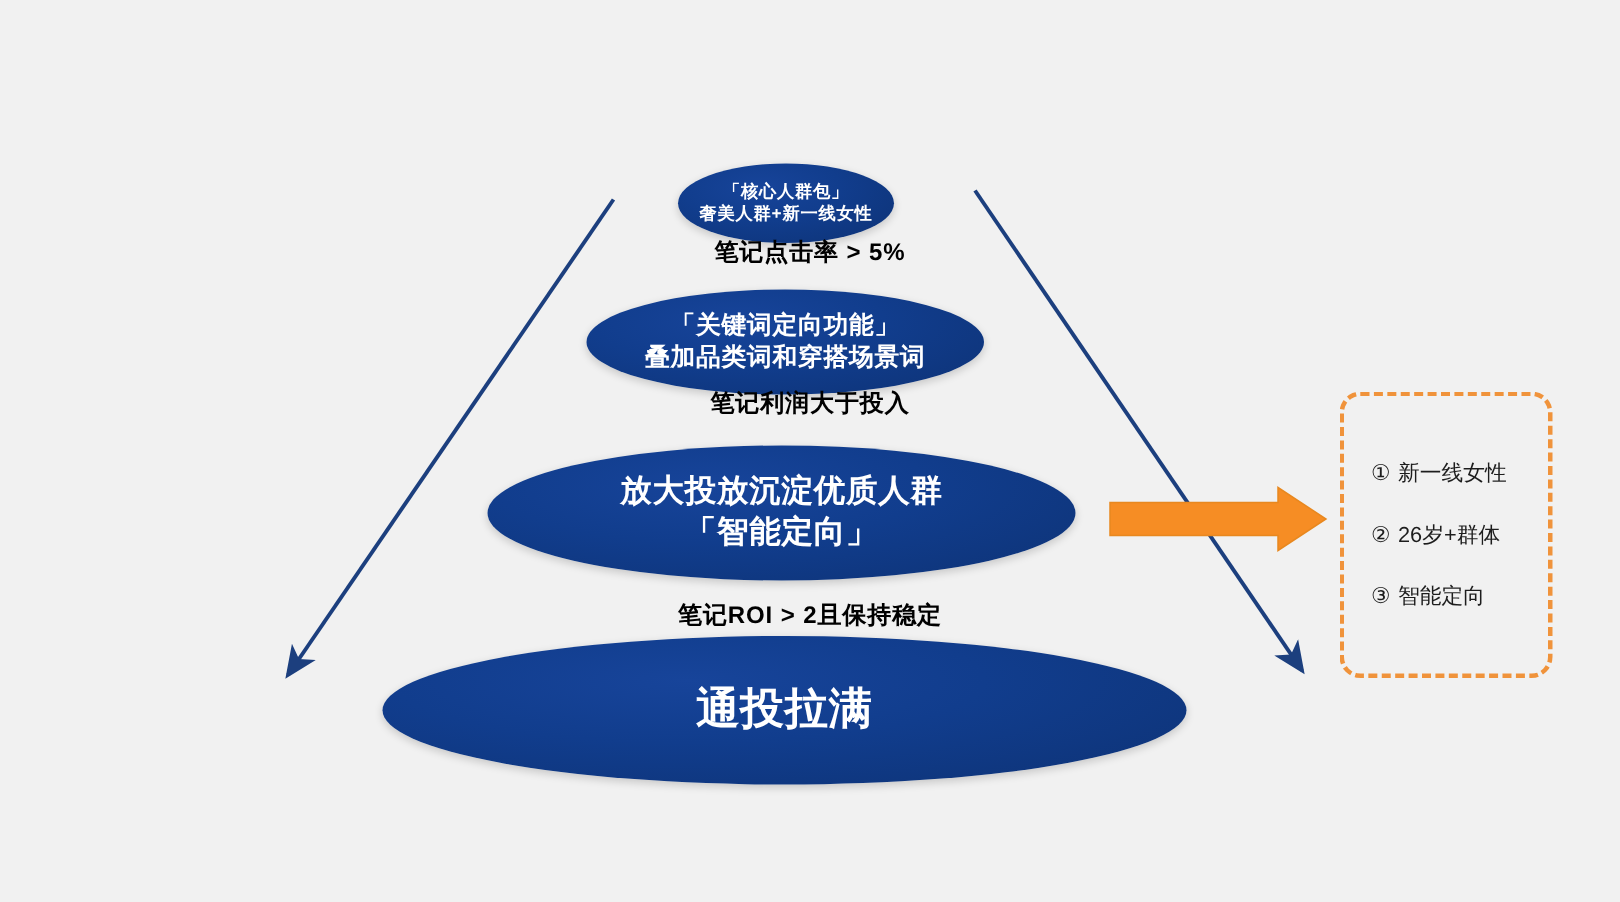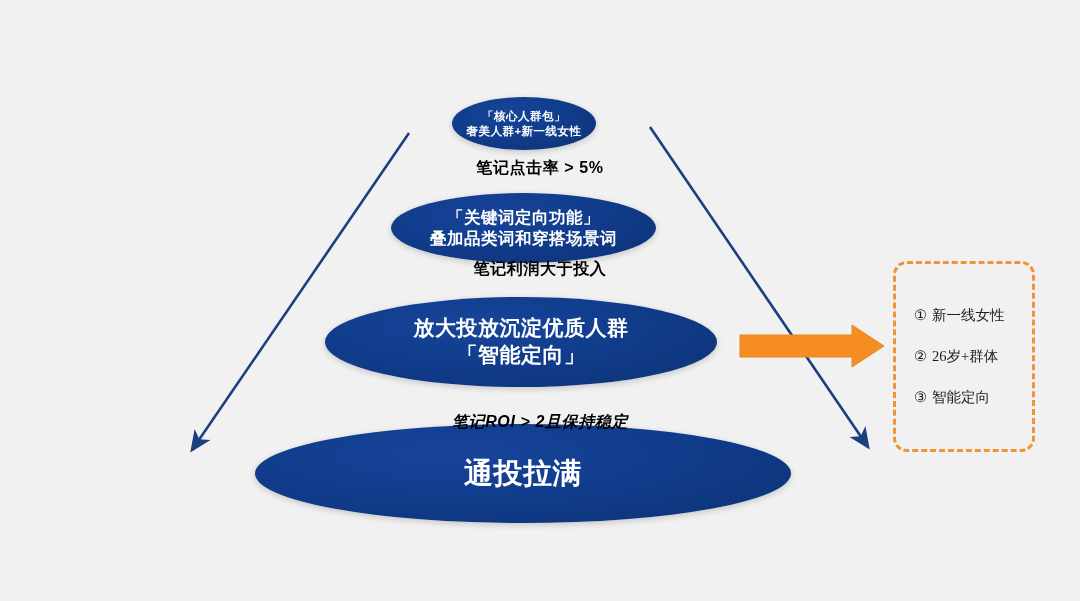--- a/index.html
+++ b/index.html
@@ -42,21 +42,21 @@
     letter-spacing: 0.5px;
   }
   .ellipse .line {
     display: block;
     white-space: nowrap;
   }
 
   
   #ell-core {
     left: 452px;
-    top: 97px;
+    top: 109px;
     width: 144px;
     height: 53px;
     font-size: 11.5px;
   }
   
   #ell-keyword {
     left: 391px;
     top: 193px;
     width: 265px;
     height: 70px;
@@ -84,21 +84,21 @@
     width: 100%;
     text-align: center;
     color: #000000;
     font-weight: bold;
     font-size: 16px;
     letter-spacing: 0.6px;
     white-space: nowrap;
   }
   #gate-1 { left: 0; top: 158px; }
   #gate-2 { left: 0; top: 259px; }
-  #gate-3 { left: 0; top: 412px; font-style: italic; }
+  #gate-3 { left: 0; top: 400px; }
 
   #audience-box {
     position: absolute;
     left: 893px;
     top: 261px;
     width: 142px;
     height: 191px;
     border: 3px dashed #f0933b;
     border-radius: 14px;
     box-sizing: border-box;
@@ -106,21 +106,20 @@
     flex-direction: column;
     align-items: flex-start;
     justify-content: center;
     gap: 22px;
     padding-left: 18px;
   }
   .audience-item {
     font-size: 14.5px;
     color: #1d1d1d;
     white-space: nowrap;
-    font-family: Liberation Serif, serif;
   }
   .audience-item .num {
     margin-right: 5px;
   }
 </style>
 </head>
 <body>
 
 <div id="canvas">
 

